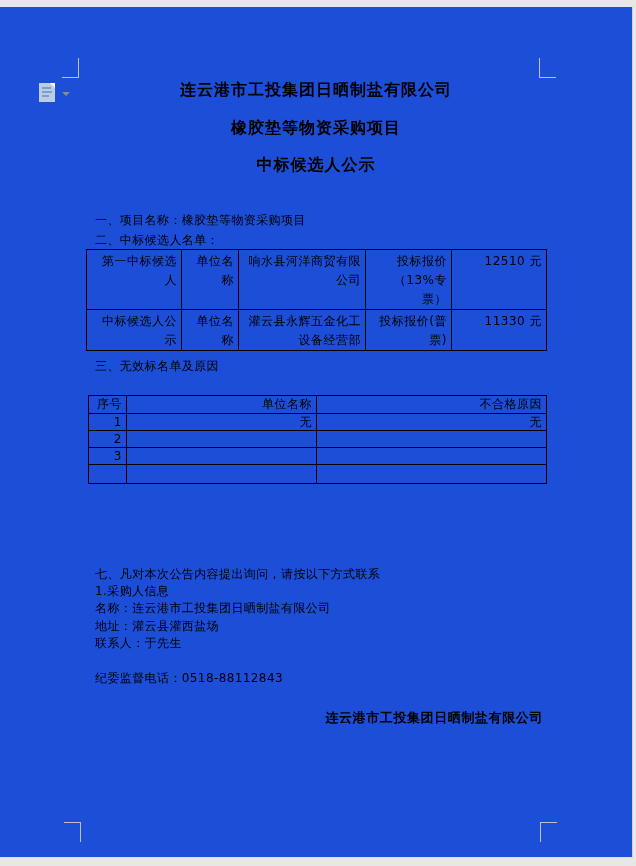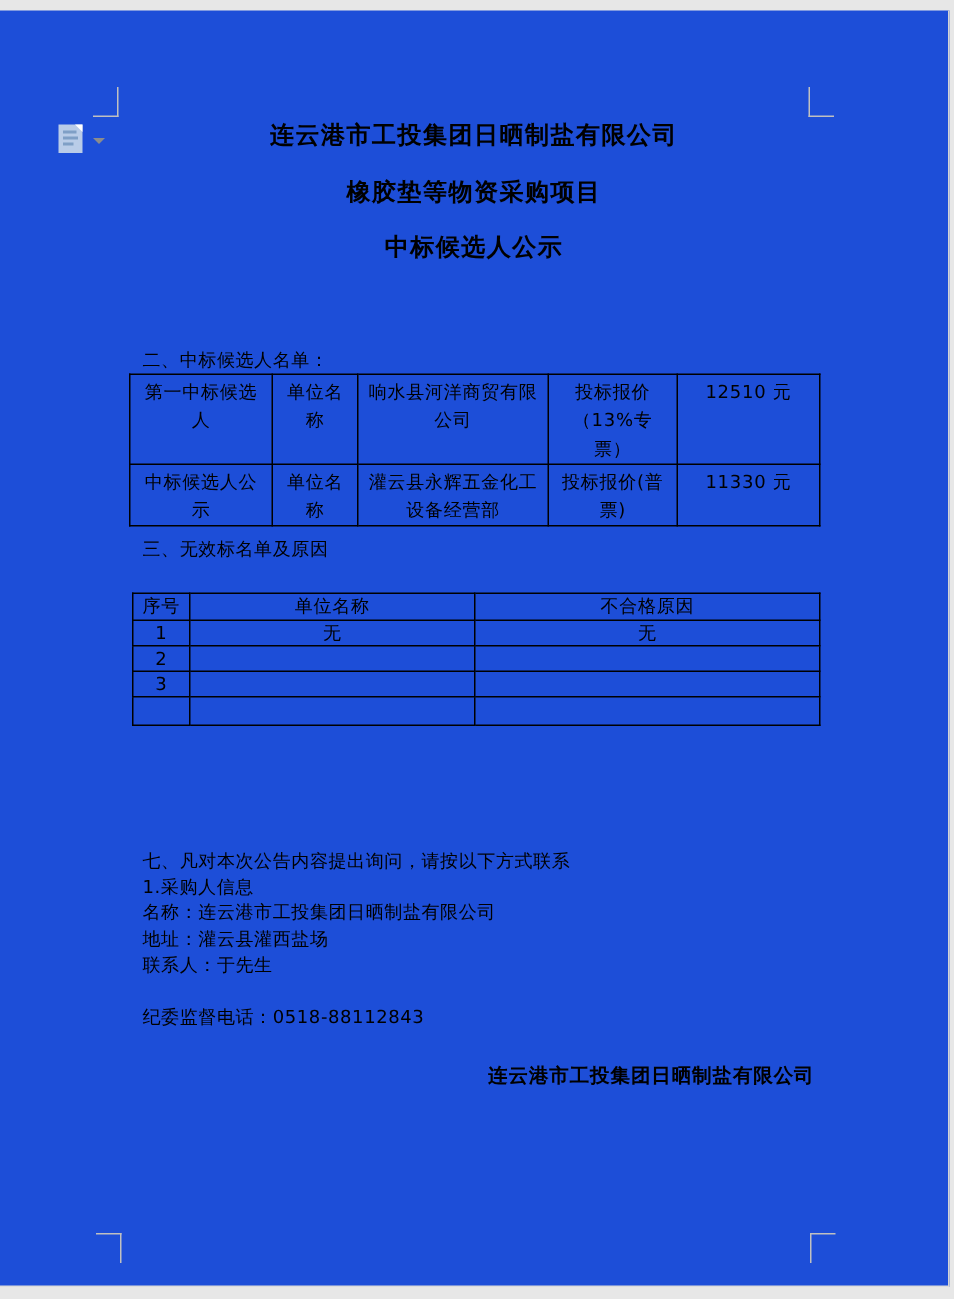--- a/index.html
+++ b/index.html
@@ -39,21 +39,21 @@
     letter-spacing:1px;line-height:18px;white-space:nowrap}
   .body-text{left:95px;font-size:12px;line-height:15px;letter-spacing:0.4px;white-space:nowrap}
   .wrap-text{left:95px;width:462px;font-size:12px;line-height:20px;
     letter-spacing:0.4px;white-space:normal}
   .sig{left:95px;width:448px;text-align:right;font-weight:bold;font-size:13px;
     letter-spacing:0.6px;line-height:16px;white-space:nowrap}
 
   
   table{border-collapse:collapse;position:absolute;table-layout:fixed}
   td{border:1px solid #000;font-size:12px;font-weight:normal;vertical-align:top;
-    padding:2px 4px 0 4px;letter-spacing:0.5px;text-align:center;overflow:hidden}
+    padding:2px 4px 0 4px;letter-spacing:0.5px;text-align:right;overflow:hidden}
   .tbl1{left:86px;top:242px;width:460px}
   .tbl1 td{line-height:19px}
   .tbl2{left:88px;top:388px;width:458px}
   .tbl2 td{line-height:14px;padding-top:1px}
   .alt-font{font-size:14px;letter-spacing:0;line-height:18px}
 </style>
 </head>
 <body>
 
 <div class="page">
@@ -70,20 +70,21 @@
       <span class="ln l2"></span>
       <span class="ln l3"></span>
     </div>
     <div class="paste-arrow"></div>
   </div>
 
   <div class="abs title" style="top:74px">连云港市工投集团日晒制盐有限公司</div>
   <div class="abs title" style="top:112px">橡胶垫等物资采购项目</div>
   <div class="abs title" style="top:149px">中标候选人公示</div>
 
+  <div class="abs body-text" style="top:206px">一、项目名称：橡胶垫等物资采购项目</div>
   <div class="abs body-text" style="top:226px">二、中标候选人名单：</div>
 
   <table class="tbl1">
     <colgroup>
       <col style="width:95px">
         <col style="width:57px">
         <col style="width:127px">
       <col style="width:86px">
         <col style="width:95px">
     </colgroup>

